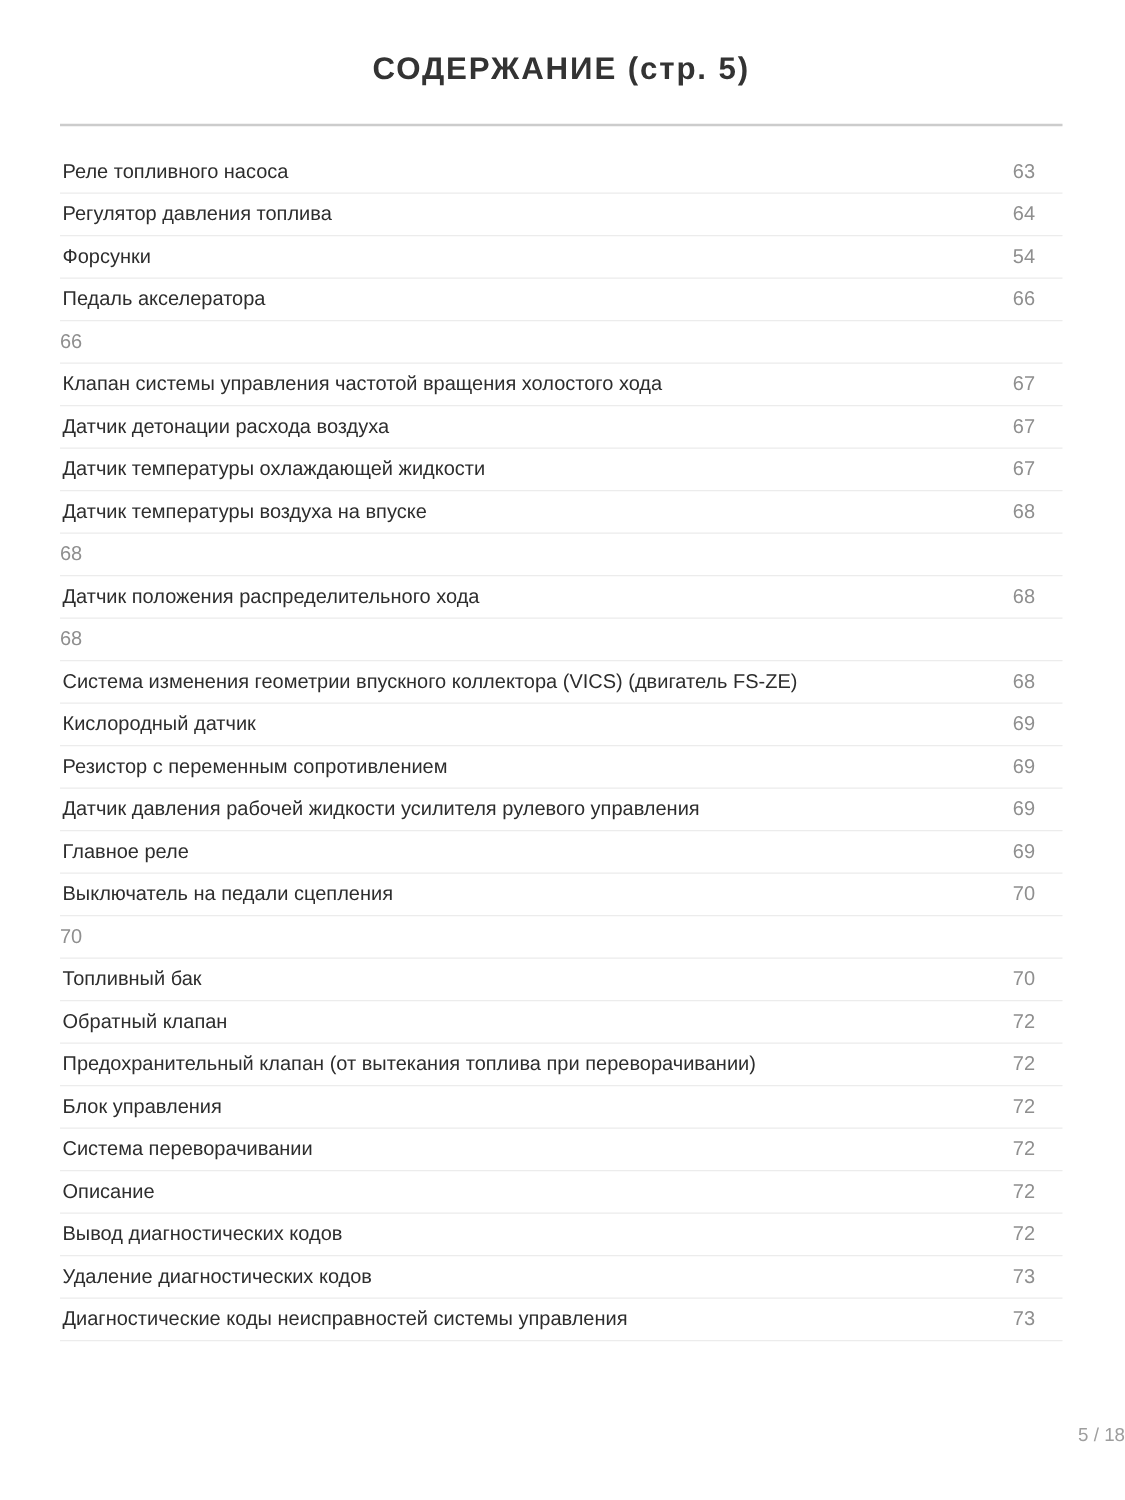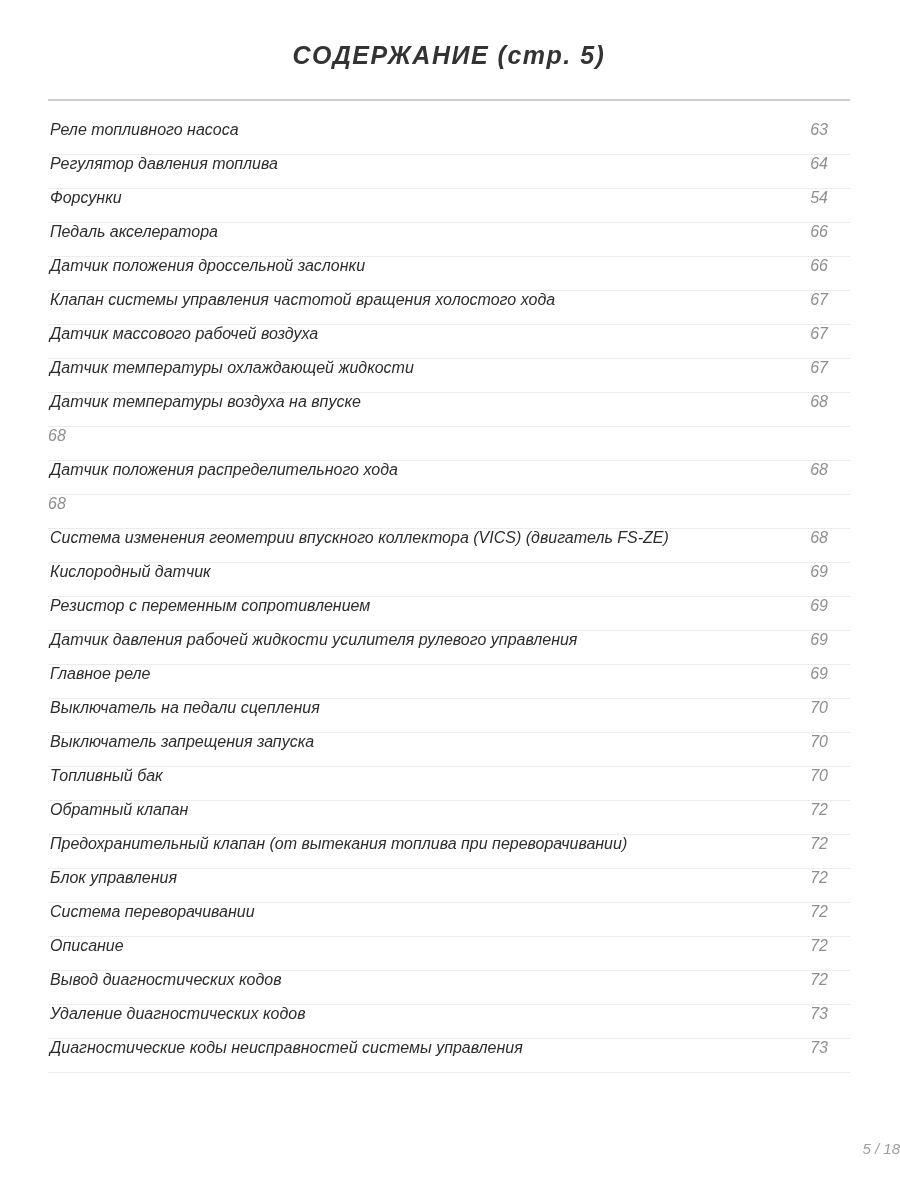--- a/index.html
+++ b/index.html
@@ -11,21 +11,20 @@
   }
   body {
     font-family: "Liberation Sans", "DejaVu Sans", sans-serif;
     color: #2d2d2d;
     position: relative;
   }
   .page {
     padding: 40px 50px 0 48px;
     height: 100%;
     position: relative;
-    font-style: italic;
   }
   .title {
     text-align: center;
     font-size: 25px;
     line-height: 30px;
     font-weight: 700;
     letter-spacing: 1.5px;
     color: #333333;
   }
   .header-rule {
@@ -34,20 +33,21 @@
     border: none;
     margin-top: 29px;
   }
   .toc {
     margin-top: 20px;
     list-style: none;
   }
   .toc-row {
     display: flex;
     justify-content: space-between;
+    align-items: center;
     height: 34px;
     border-bottom: 1px solid #ececec;
   }
   .toc-label {
     font-size: 16px;
     color: #2d2d2d;
     padding-left: 2px;
     white-space: nowrap;
   }
   .toc-page {
@@ -84,29 +84,28 @@
       </li>
       <li class="toc-row">
         <span class="toc-label">Форсунки</span>
         <span class="toc-page">54</span>
       </li>
       <li class="toc-row">
         <span class="toc-label">Педаль акселератора</span>
         <span class="toc-page">66</span>
       </li>
       <li class="toc-row">
-        <span class="toc-label">Датчик положения дроссельной заслонки</span>
         <span class="toc-page">66</span>
       </li>
       <li class="toc-row">
         <span class="toc-label">Клапан системы управления частотой вращения холостого хода</span>
         <span class="toc-page">67</span>
       </li>
       <li class="toc-row">
-        <span class="toc-label">Датчик массового рабочей воздуха</span>
+        <span class="toc-label">Датчик детонации расхода воздуха</span>
         <span class="toc-page">67</span>
       </li>
       <li class="toc-row">
         <span class="toc-label">Датчик температуры охлаждающей жидкости</span>
         <span class="toc-page">67</span>
       </li>
       <li class="toc-row">
         <span class="toc-label">Датчик температуры воздуха на впуске</span>
         <span class="toc-page">68</span>
       </li>
@@ -138,21 +137,20 @@
       </li>
       <li class="toc-row">
         <span class="toc-label">Главное реле</span>
         <span class="toc-page">69</span>
       </li>
       <li class="toc-row">
         <span class="toc-label">Выключатель на педали сцепления</span>
         <span class="toc-page">70</span>
       </li>
       <li class="toc-row">
-        <span class="toc-label">Выключатель запрещения запуска</span>
         <span class="toc-page">70</span>
       </li>
       <li class="toc-row">
         <span class="toc-label">Топливный бак</span>
         <span class="toc-page">70</span>
       </li>
       <li class="toc-row">
         <span class="toc-label">Обратный клапан</span>
         <span class="toc-page">72</span>
       </li>

